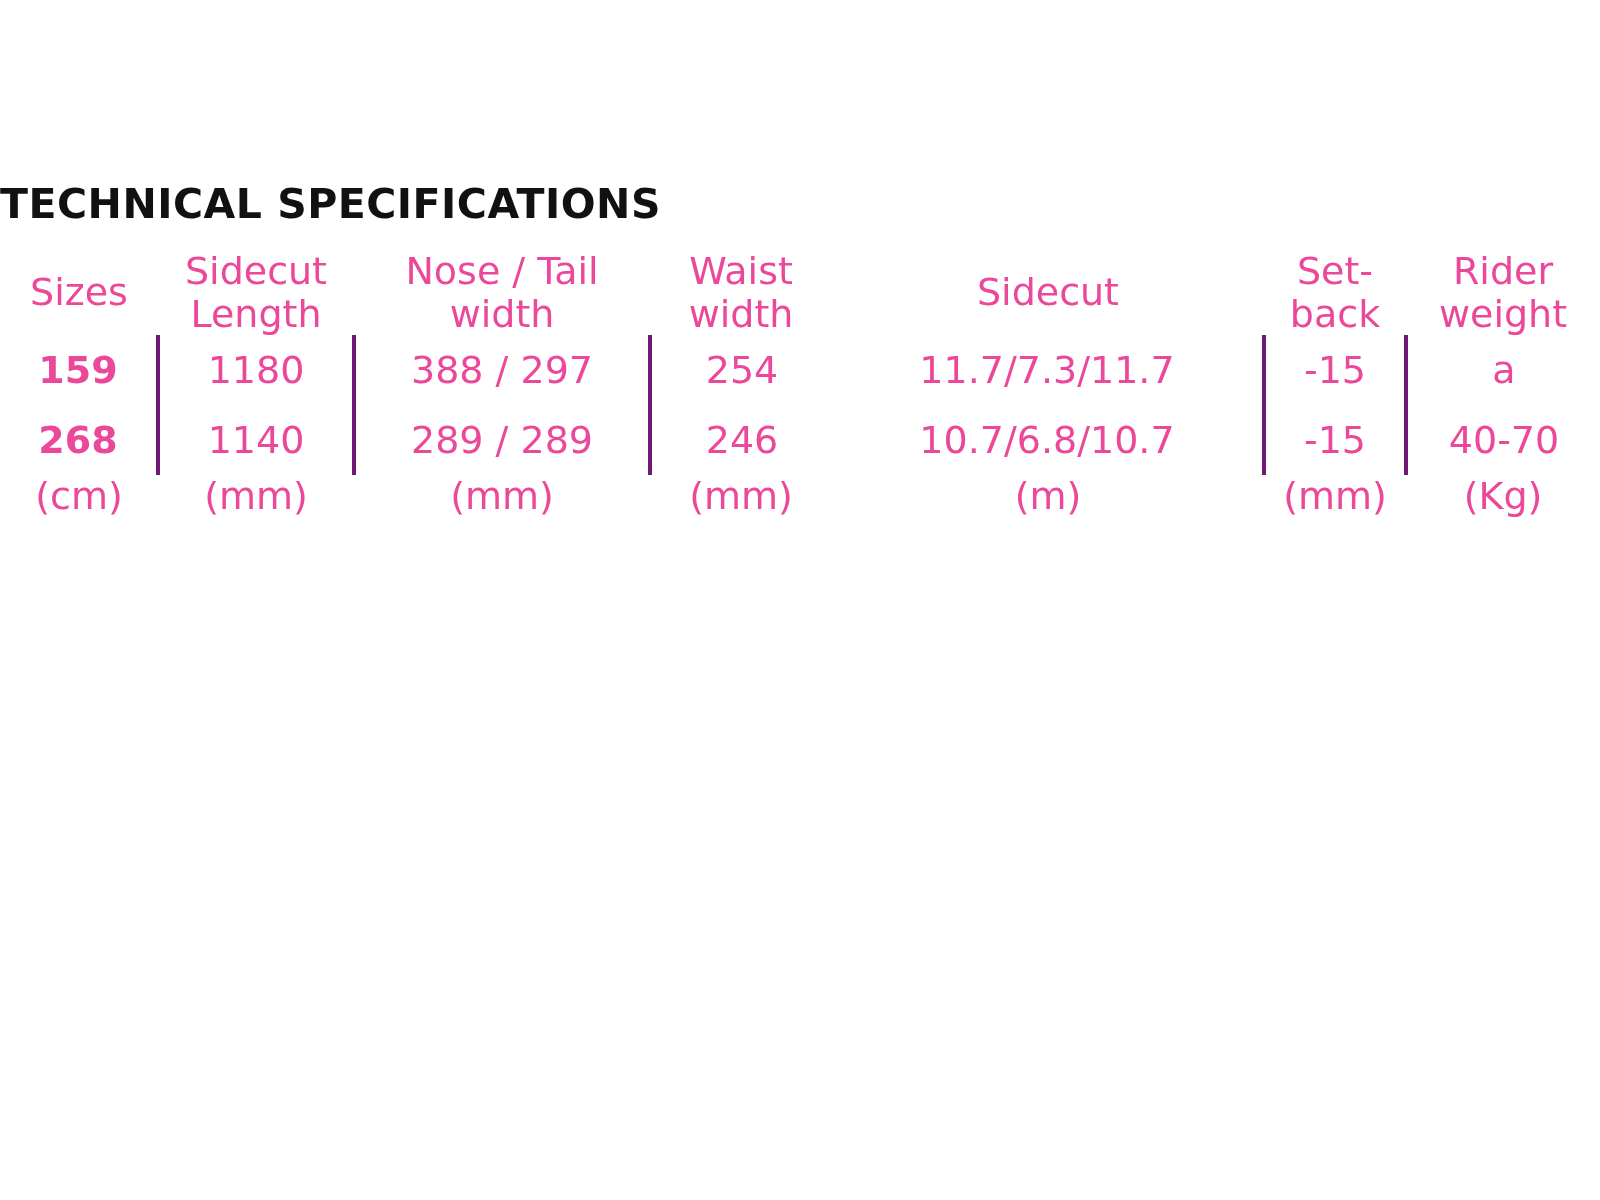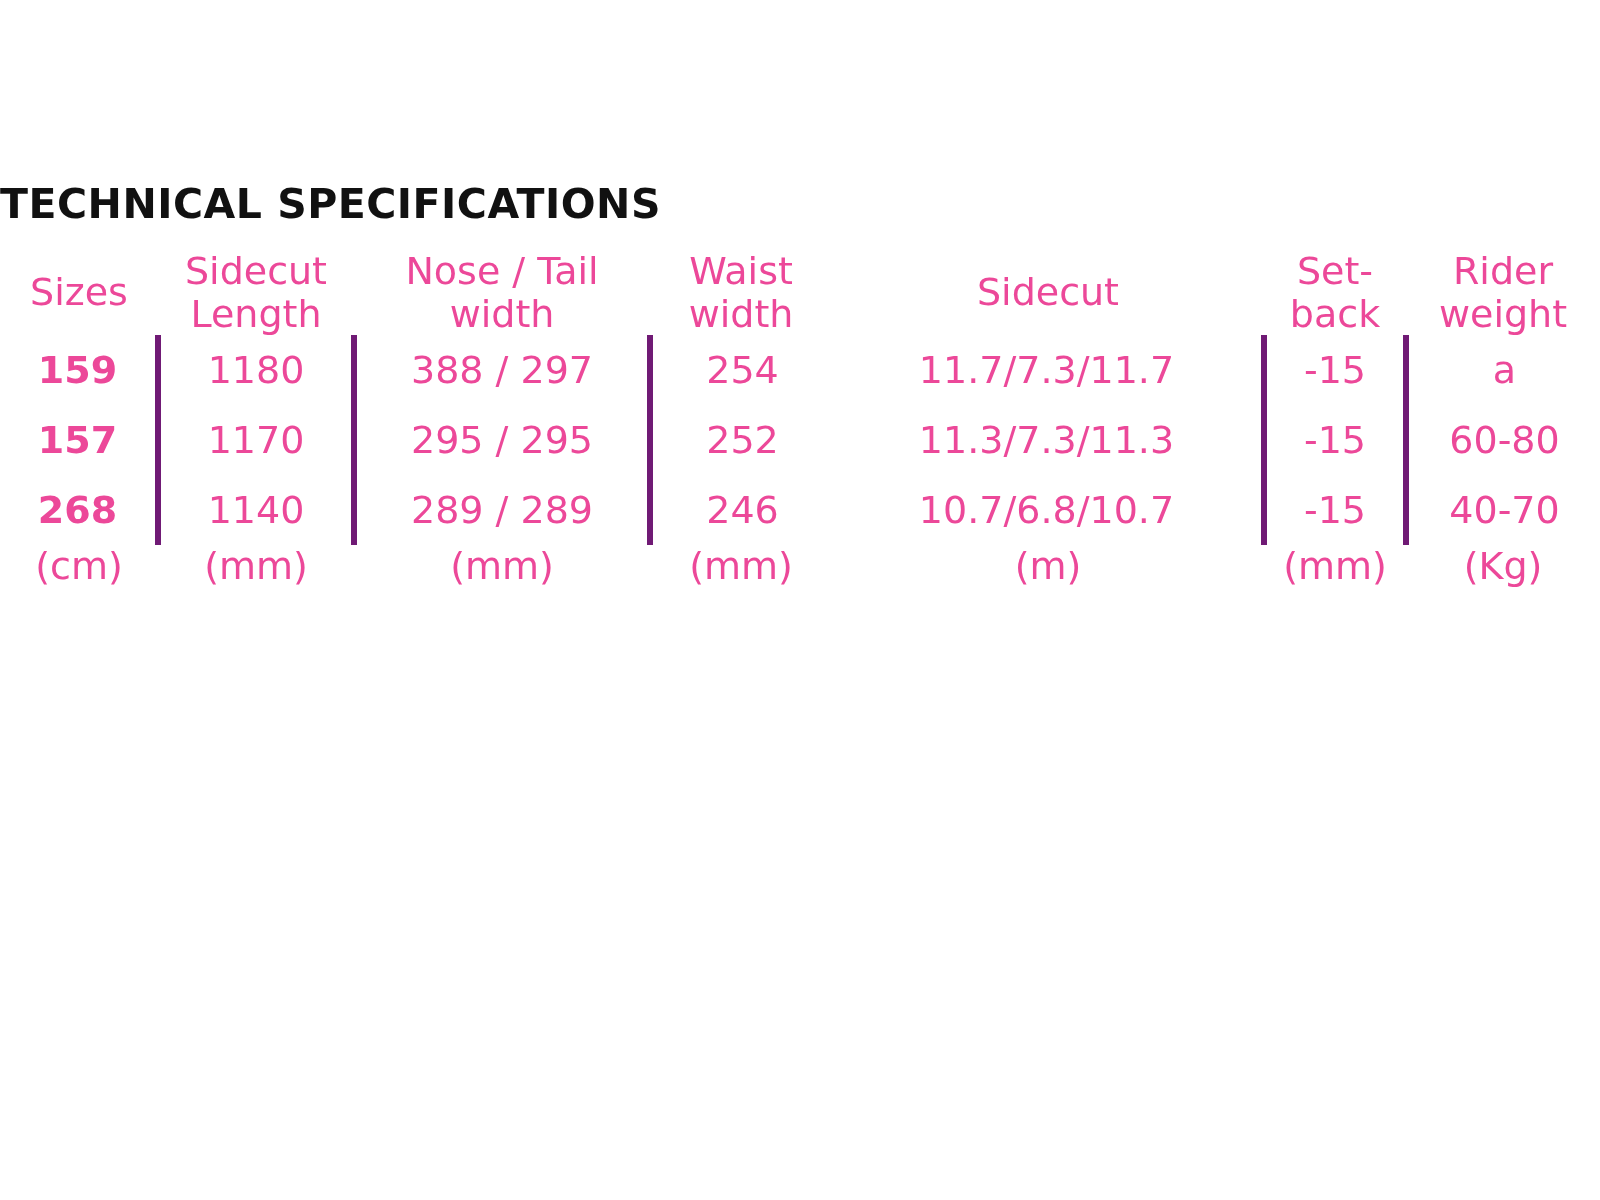--- a/index.html
+++ b/index.html
@@ -66,21 +66,21 @@
     vertical-align: top;
   }
   thead th .hdr-line {
     display: block;
   }
   tbody tr td {
     height: 70px;
   }
   
   tbody td.sep {
-    border-left: 6px solid #701a75;
+    border-left: 4px solid #701a75;
   }
   tbody td.first-size {
     font-weight: 700;
   }
   tfoot td {
     padding-top: 34px;
     font-size: 38px;
   }
   .nowrap { white-space: nowrap; }
 </style>
@@ -141,29 +141,20 @@
         <tr>
           <td class="first-size">159</td>
           <td class="sep">1180</td>
           <td class="sep">388 / 297</td>
           <td class="sep">254</td>
           <td>11.7/7.3/11.7</td>
           <td class="sep">-15</td>
           <td class="sep">a</td>
         </tr>
         <tr>
-          <td class="first-size">157</td>
-          <td class="sep">1170</td>
-          <td class="sep">295 / 295</td>
-          <td class="sep">252</td>
-          <td>11.3/7.3/11.3</td>
-          <td class="sep">-15</td>
-          <td class="sep">60-80</td>
-        </tr>
-        <tr>
           <td class="first-size">268</td>
           <td class="sep">1140</td>
           <td class="sep">289 / 289</td>
           <td class="sep">246</td>
           <td>10.7/6.8/10.7</td>
           <td class="sep">-15</td>
           <td class="sep">40-70</td>
         </tr>
       </tbody>
 

